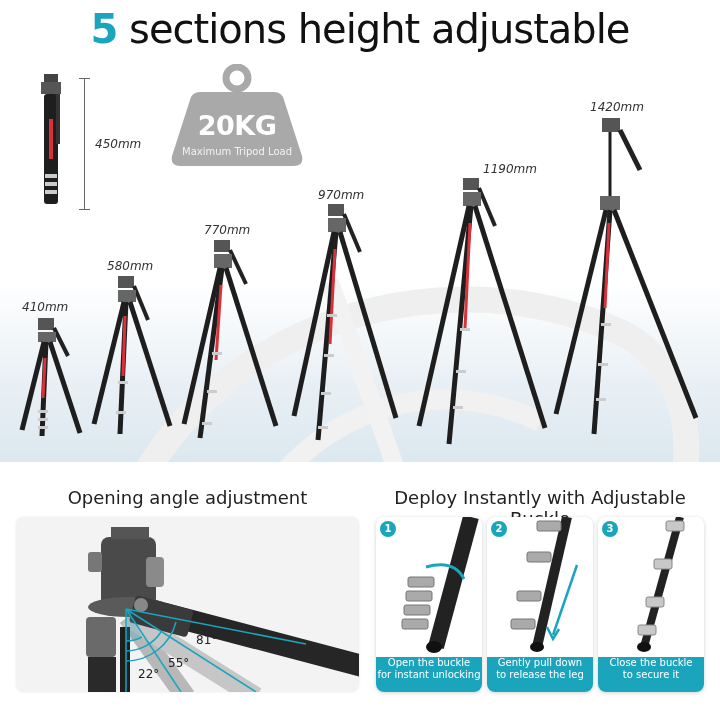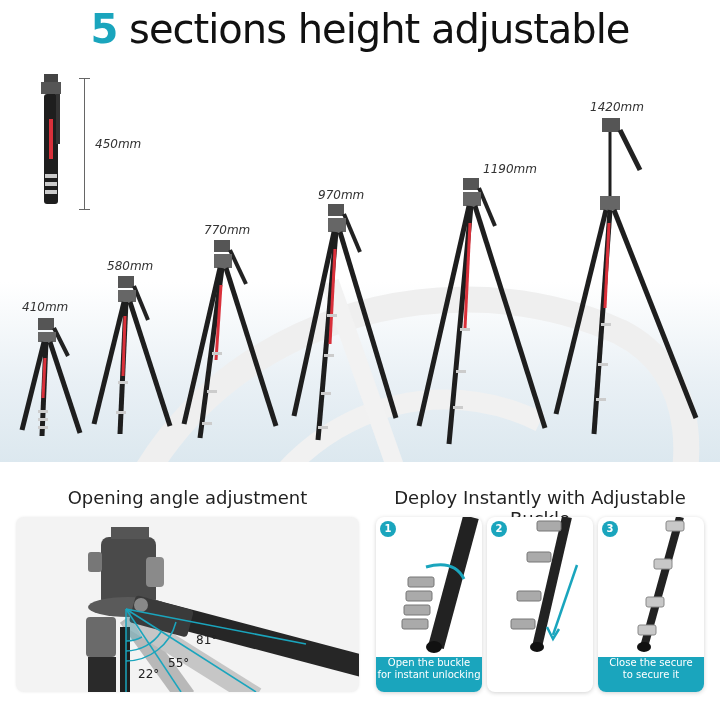--- a/index.html
+++ b/index.html
@@ -85,20 +85,28 @@
     <rect x="8" y="20" width="14" height="110" rx="3" fill="#1e1e1e"></rect>
     <rect x="13" y="45" width="4" height="40" fill="#d9303a"></rect>
     <rect x="9" y="100" width="12" height="4" fill="#ccc"></rect>
     <rect x="9" y="108" width="12" height="4" fill="#ccc"></rect>
     <rect x="9" y="116" width="12" height="4" fill="#ccc"></rect>
     <rect x="20" y="20" width="4" height="50" fill="#333"></rect>
   </svg>
   <div class="scale-bar"></div>
   <div class="height-label" style="left:95px; top:75px;">450mm</div>
 
+  <div class="weight">
+    <svg width="150" height="104" viewBox="0 0 150 104" style="position:absolute;left:0;top:0;">
+      <circle cx="75" cy="14" r="11" fill="none" stroke="#a9a9a9" stroke-width="7"></circle>
+      <path d="M38 28 L112 28 Q120 28 122 36 L140 92 Q142 102 132 102 L18 102 Q8 102 10 92 L28 36 Q30 28 38 28 Z" fill="#a9a9a9"></path>
+    </svg>
+    <div class="weight-text weight-big">20KG</div>
+    <div class="weight-text weight-small">Maximum Tripod Load</div>
+  </div>
 
   <div class="height-label" style="left:22px; top:238px;">410mm</div>
   <svg class="tripod" style="left:16px; top:256px;" width="70" height="120" viewBox="0 0 70 120">
     <rect x="22" y="0" width="16" height="12" fill="#555"></rect>
     <line x1="38" y1="10" x2="52" y2="38" stroke="#222" stroke-width="4"></line>
     <rect x="22" y="14" width="18" height="10" fill="#666"></rect>
     <line x1="28" y1="24" x2="6" y2="112" stroke="#1e1e1e" stroke-width="5"></line>
     <line x1="30" y1="24" x2="26" y2="118" stroke="#1e1e1e" stroke-width="5"></line>
     <line x1="34" y1="24" x2="64" y2="115" stroke="#1e1e1e" stroke-width="5"></line>
     <line x1="29" y1="40" x2="27" y2="80" stroke="#d9303a" stroke-width="3"></line>
@@ -244,31 +252,35 @@
     <g fill="#aaa" stroke="#777" stroke-width="1">
       <rect x="50" y="4" width="24" height="10" rx="2"></rect>
       <rect x="40" y="35" width="24" height="10" rx="2"></rect>
       <rect x="30" y="74" width="24" height="10" rx="2"></rect>
       <rect x="24" y="102" width="24" height="10" rx="2"></rect>
     </g>
     <ellipse cx="50" cy="130" rx="7" ry="5" fill="#111"></ellipse>
     <line x1="90" y1="48" x2="66" y2="118" stroke="#1aa5bd" stroke-width="2.5"></line>
     <path d="M60 110 L66 122 L72 112" fill="none" stroke="#1aa5bd" stroke-width="2.5"></path>
   </svg>
+  <div class="buckle-caption">
+    <div>Gently pull down</div>
+    <div>to release the leg</div>
+  </div>
 </div>
 
 <div class="buckle-card" style="left:598px;">
   <div class="step-badge">3</div>
   <svg width="106" height="140" viewBox="0 0 106 140" style="position:absolute;left:0;top:0;">
     <line x1="82" y1="0" x2="46" y2="130" stroke="#222" stroke-width="8"></line>
     <g fill="#c8c8c8" stroke="#888" stroke-width="1">
       <rect x="68" y="4" width="18" height="10" rx="2"></rect>
       <rect x="56" y="42" width="18" height="10" rx="2"></rect>
       <rect x="48" y="80" width="18" height="10" rx="2"></rect>
       <rect x="40" y="108" width="18" height="10" rx="2"></rect>
     </g>
     <ellipse cx="46" cy="130" rx="7" ry="5" fill="#111"></ellipse>
   </svg>
   <div class="buckle-caption">
-    <div>Close the secure</div>
+    <div>Close the buckle</div>
     <div>to secure it</div>
   </div>
 </div>
 
 </body></html>

